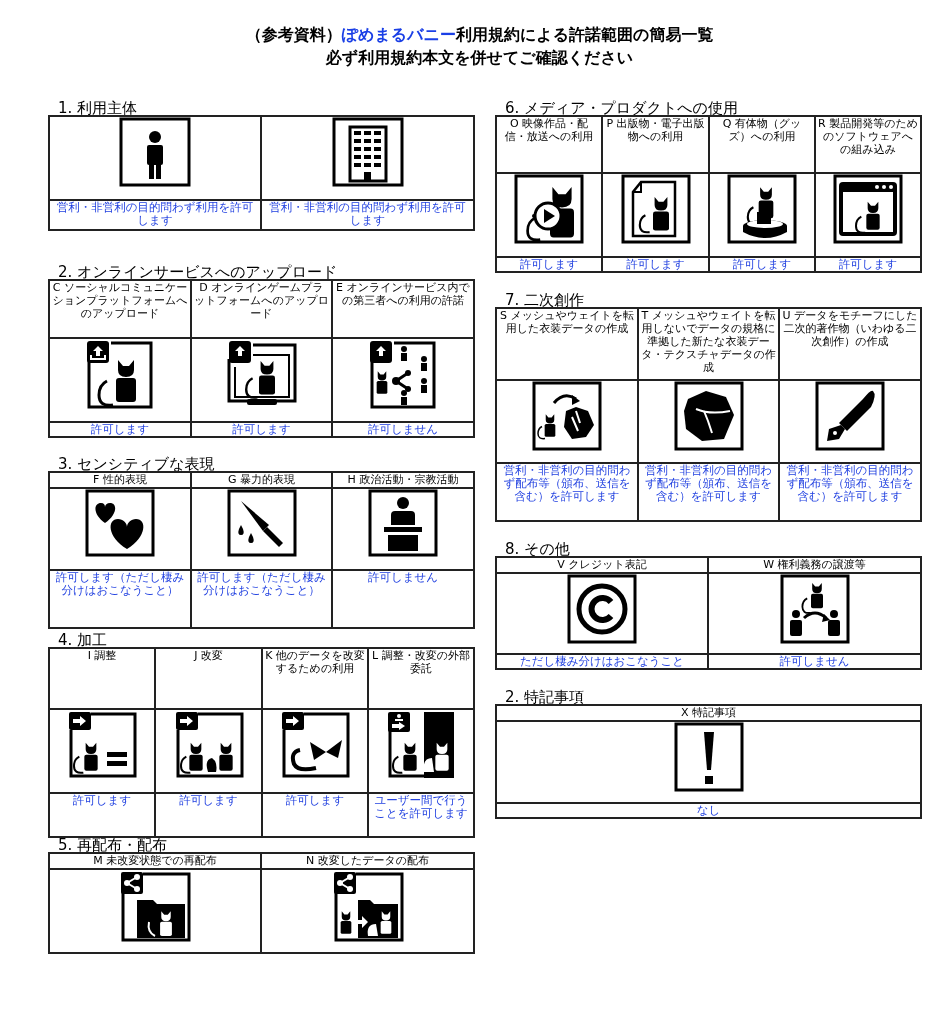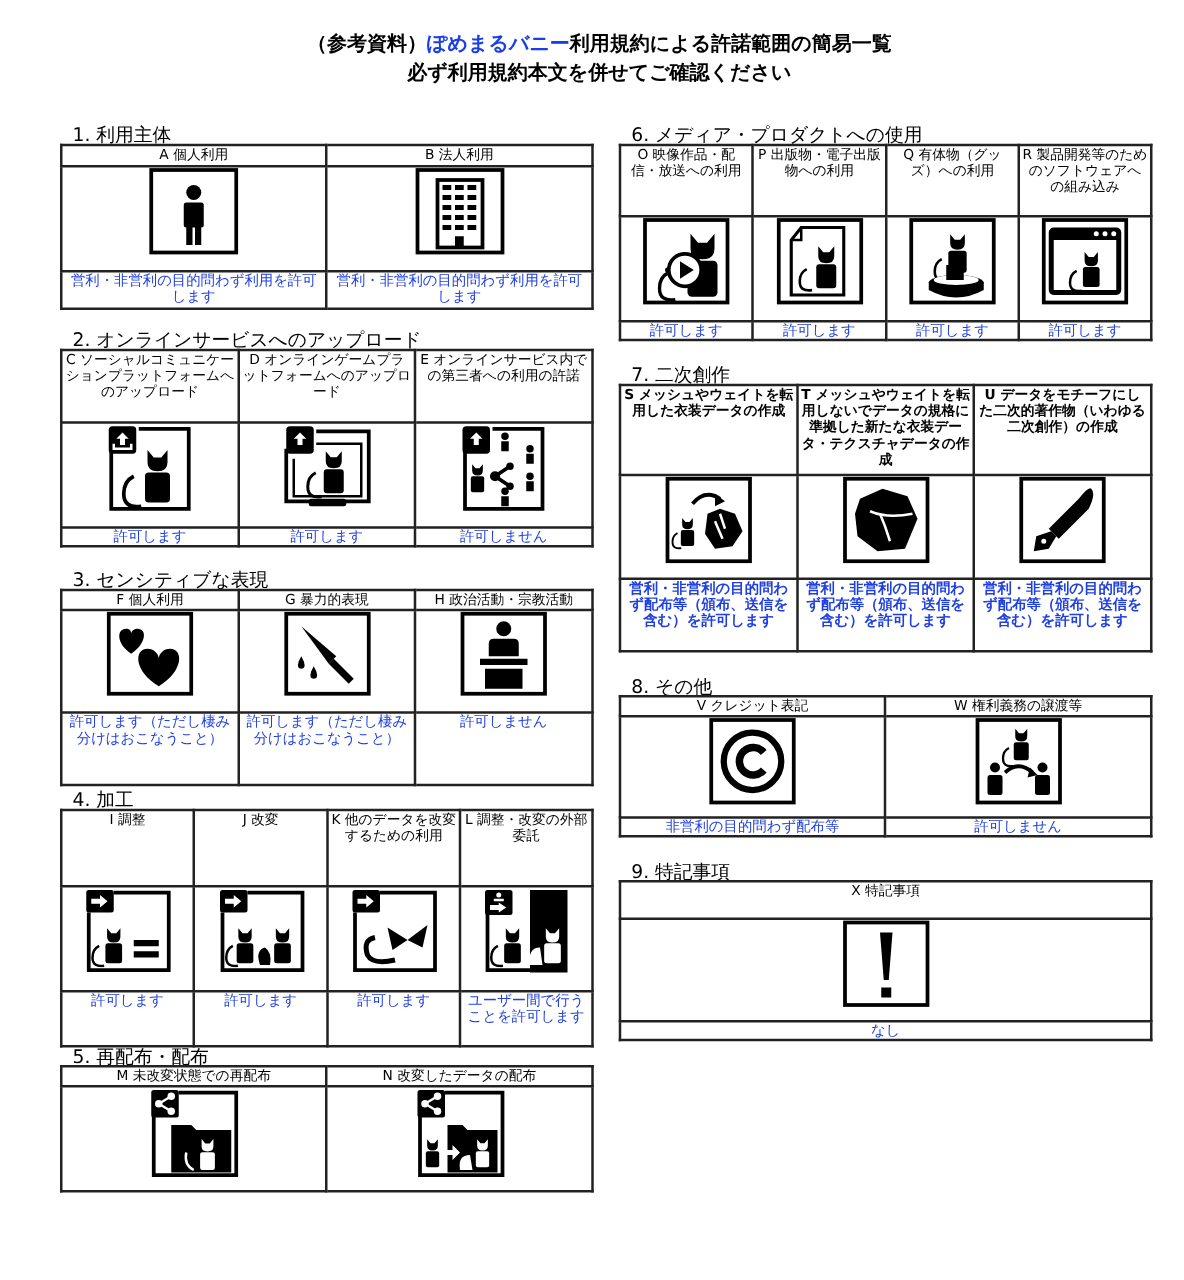--- a/index.html
+++ b/index.html
@@ -38,24 +38,20 @@
 </svg>
 
 <div class="section" style="left:48px; top:115px; width:425px;">
   <div class="sec-label">1. 利用主体</div>
   <table class="grid" style="width:425px;">
     <colgroup>
         <col style="width:212px">
         <col style="width:213px">
       </colgroup>
     <tbody>
-        <tr style="height:17px">
-      <td class="hdr">A 個人利用</td>
-      <td class="hdr">B 法人利用</td>
-    </tr>
     <tr style="height:84px">
       <td class="ico"><span class="icon">
         <svg width="72" height="70" viewBox="0 0 72 70">
                 <rect x="2" y="2" width="68" height="66" fill="#fff" stroke="#000" stroke-width="3"></rect>
                 <circle cx="36" cy="20" r="6"></circle>
                 <rect x="28" y="28" width="16" height="20" rx="2"></rect>
                 <rect x="30" y="46" width="5" height="16"></rect>
                 <rect x="37" y="46" width="5" height="16"></rect>
               </svg></span></td>
       <td class="ico"><span class="icon">
@@ -158,21 +154,21 @@
 <div class="section" style="left:48px; top:471px; width:425px;">
   <div class="sec-label">3. センシティブな表現</div>
   <table class="grid" style="width:425px;">
     <colgroup>
         <col style="width:142px">
         <col style="width:141px">
         <col style="width:142px">
       </colgroup>
     <tbody>
         <tr style="height:16px">
-      <td class="hdr">F 個人利用</td>
+      <td class="hdr">F 性的表現</td>
       <td class="hdr">G 暴力的表現</td>
       <td class="hdr">H 政治活動・宗教活動</td>
     </tr>
     <tr style="height:82px">
       <td class="ico"><span class="icon">
         <svg width="70" height="68" viewBox="0 0 70 68">
                 <rect x="2" y="2" width="66" height="64" fill="#fff" stroke="#000" stroke-width="3"></rect>
                 <path d="M20 34 C8 26 8 14 16 14 C19 14 20 16 20 18 C20 16 22 14 25 14 C33 14 32 26 20 34 Z"></path>
                 <path d="M42 60 C22 48 22 30 33 30 C38 30 42 34 42 38 C42 34 46 30 51 30 C62 30 62 48 42 60 Z"></path>
               </svg></span></td>
@@ -382,21 +378,21 @@
       <td class="res">許可します</td>
       <td class="res">許可します</td>
       <td class="res">許可します</td>
     </tr>
   </tbody>
     </table>
 </div>
 
 <div class="section" style="left:495px; top:307px; width:425px;">
   <div class="sec-label">7. 二次創作</div>
-  <table class="grid" style="width:425px;font-weight:bold;">
+  <table class="grid" style="width:425px;">
     <colgroup>
         <col style="width:142px">
         <col style="width:141px">
         <col style="width:142px">
       </colgroup>
     <tbody>
         <tr style="height:72px">
       <td class="hdr">S メッシュやウェイトを転用した衣装データの作成</td>
       <td class="hdr">T メッシュやウェイトを転用しないでデータの規格に準拠した新たな衣装データ・テクスチャデータの作成</td>
       <td class="hdr">U データをモチーフにした二次的著作物（いわゆる二次創作）の作成</td>
@@ -462,35 +458,35 @@
                 <use href="#tail" x="20" y="22" width="12" height="18"></use>
                 <circle cx="16" cy="40" r="4"></circle>
                 <rect x="10" y="46" width="12" height="16" rx="2"></rect>
                 <circle cx="54" cy="40" r="4"></circle>
                 <rect x="48" y="46" width="12" height="16" rx="2"></rect>
                 <path d="M24 44 Q35 34 46 44" fill="none" stroke="#000" stroke-width="3"></path>
                 <path d="M44 40 L50 46 L42 48 Z"></path>
               </svg></span></td>
     </tr>
     <tr style="height:15px">
-      <td class="res">非営利の目的問わず配布等</td>
+      <td class="res">ただし棲み分けはおこなうこと</td>
       <td class="res">許可しません</td>
     </tr>
   </tbody>
     </table>
 </div>
 
 <div class="section" style="left:495px; top:704px; width:425px;">
-  <div class="sec-label">9. 特記事項</div>
+  <div class="sec-label">2. 特記事項</div>
   <table class="grid" style="width:425px;">
     <colgroup>
         <col style="width:425px">
       </colgroup>
     <tbody>
-        <tr style="height:30px">
+        <tr style="height:16px">
       <td class="hdr">X 特記事項</td>
     </tr>
     <tr style="height:82px">
       <td class="ico"><span class="icon">
         <svg width="70" height="70" viewBox="0 0 70 70">
                 <rect x="2" y="2" width="66" height="66" fill="#fff" stroke="#000" stroke-width="3"></rect>
                 <path d="M30 10 H40 L37 48 H33 Z"></path>
                 <rect x="31" y="54" width="8" height="8"></rect>
               </svg></span></td>
     </tr>

